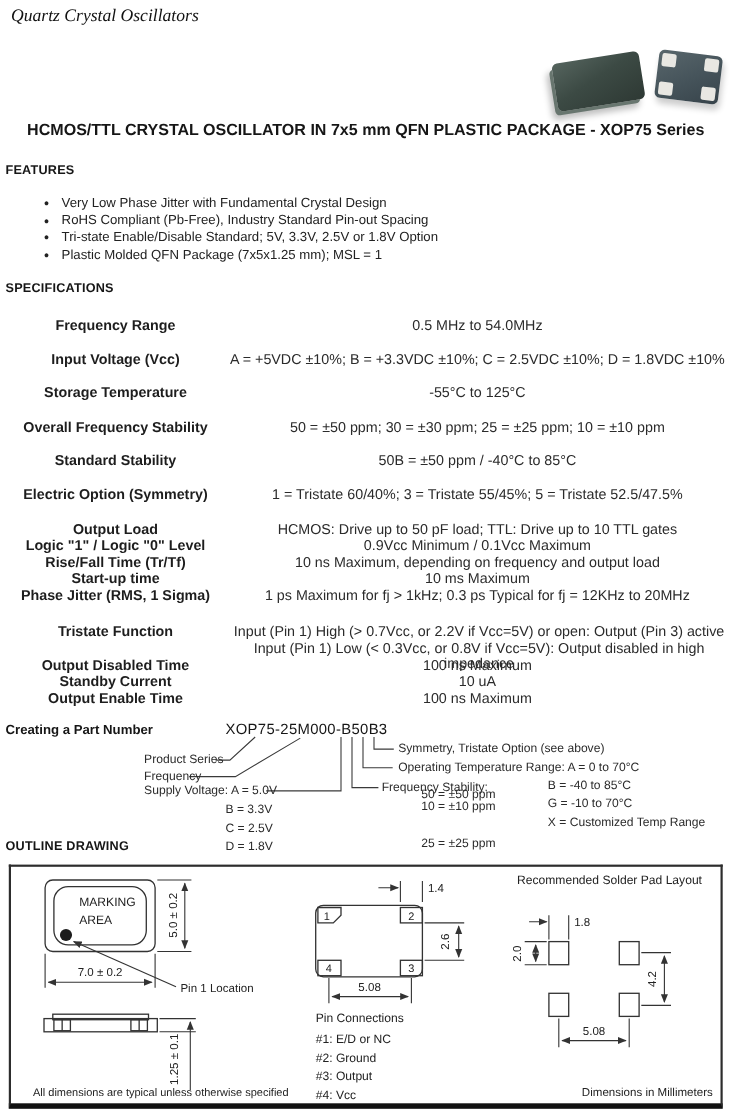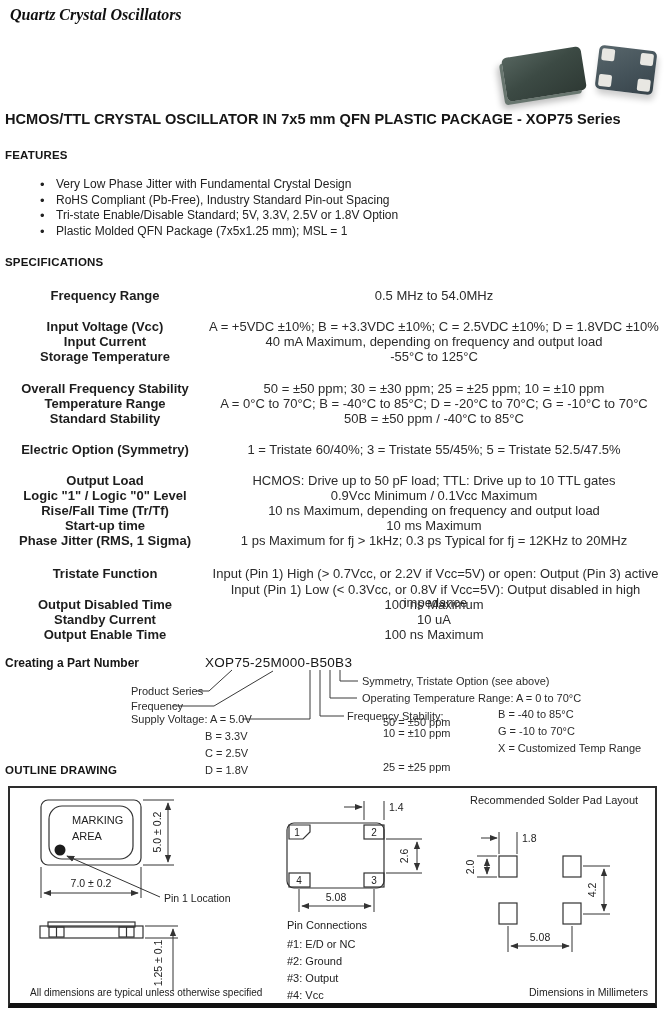--- a/index.html
+++ b/index.html
@@ -1,22 +1,22 @@
 <!DOCTYPE html>
 <html><head>
 <meta charset="utf-8">
 <style>
   html,body{margin:0;padding:0;background:#fff;}
   #page{position:relative;width:665px;height:1015px;background:#ffffff;
         font-family:"Liberation Sans","DejaVu Sans",sans-serif;color:#2b2b2b;overflow:hidden;}
   .abs{position:absolute;}
   
   #brand{left:10px;top:6px;font-family:"Liberation Serif","DejaVu Serif",serif;
-         font-style:italic;font-weight:bold;font-size:16px;color:#111;}
-  #doc-title{left:5px;top:111px;width:655px;font-size:14.6px;font-weight:bold;color:#161616;}
+         font-style:italic;font-weight:normal;font-size:16px;color:#111;}
+  #doc-title{left:5px;top:111px;width:655px;font-size:14.6px;font-weight:bold;color:#161616;text-align:center;}
   .section-heading{left:5px;font-size:11.5px;font-weight:bold;color:#161616;letter-spacing:.2px;text-align:right;}
   
   .chip{position:absolute;border-radius:5px;}
   #chip-top{left:504px;top:52px;width:80px;height:44px;transform:rotate(-9deg);
             background:linear-gradient(155deg,#55645e 0%,#3c4a44 45%,#2e3934 100%);
             box-shadow:-4px 4px 0 -1px #68766f, -6px 7px 6px rgba(0,0,0,.25);}
   #chip-bottom{left:597px;top:48px;width:58px;height:44px;transform:rotate(7deg);
             background:linear-gradient(150deg,#59676c 0%,#45535a 55%,#37434a 100%);
             box-shadow:2px 5px 6px rgba(0,0,0,.2);}
   .pad{position:absolute;width:13px;height:12px;background:#e8e7e2;border-radius:2px;}
@@ -65,35 +65,27 @@
   <div class="abs section-heading" style="top:256px">SPECIFICATIONS</div>
 
   <div class="spec-row" style="top:289px">
       <span class="spec-label">Frequency Range</span>
       <span class="spec-value">0.5 MHz to 54.0MHz</span>
     </div>
   <div class="spec-row" style="top:320px">
       <span class="spec-label">Input Voltage (Vcc)</span>
       <span class="spec-value">A = +5VDC ±10%; B = +3.3VDC ±10%; C = 2.5VDC ±10%; D = 1.8VDC ±10%</span>
     </div>
-  <div class="spec-row" style="top:335px">
-      <span class="spec-label">Input Current</span>
-      <span class="spec-value">40 mA Maximum, depending on frequency and output load</span>
-    </div>
   <div class="spec-row" style="top:350px">
       <span class="spec-label">Storage Temperature</span>
       <span class="spec-value">-55°C to 125°C</span>
     </div>
   <div class="spec-row" style="top:382px">
       <span class="spec-label">Overall Frequency Stability</span>
       <span class="spec-value">50 = ±50 ppm;  30 = ±30 ppm;  25 = ±25 ppm;  10 = ±10 ppm</span>
-    </div>
-  <div class="spec-row" style="top:397px">
-      <span class="spec-label">Temperature Range</span>
-      <span class="spec-value">A = 0°C to 70°C; B = -40°C to 85°C; D = -20°C to 70°C; G = -10°C to 70°C</span>
     </div>
   <div class="spec-row" style="top:412px">
       <span class="spec-label">Standard Stability</span>
       <span class="spec-value">50B = ±50 ppm / -40°C to 85°C</span>
     </div>
   <div class="spec-row" style="top:443px">
       <span class="spec-label">Electric Option (Symmetry)</span>
       <span class="spec-value">1 = Tristate 60/40%; 3 = Tristate 55/45%; 5 = Tristate 52.5/47.5%</span>
     </div>
   <div class="spec-row" style="top:474px">

